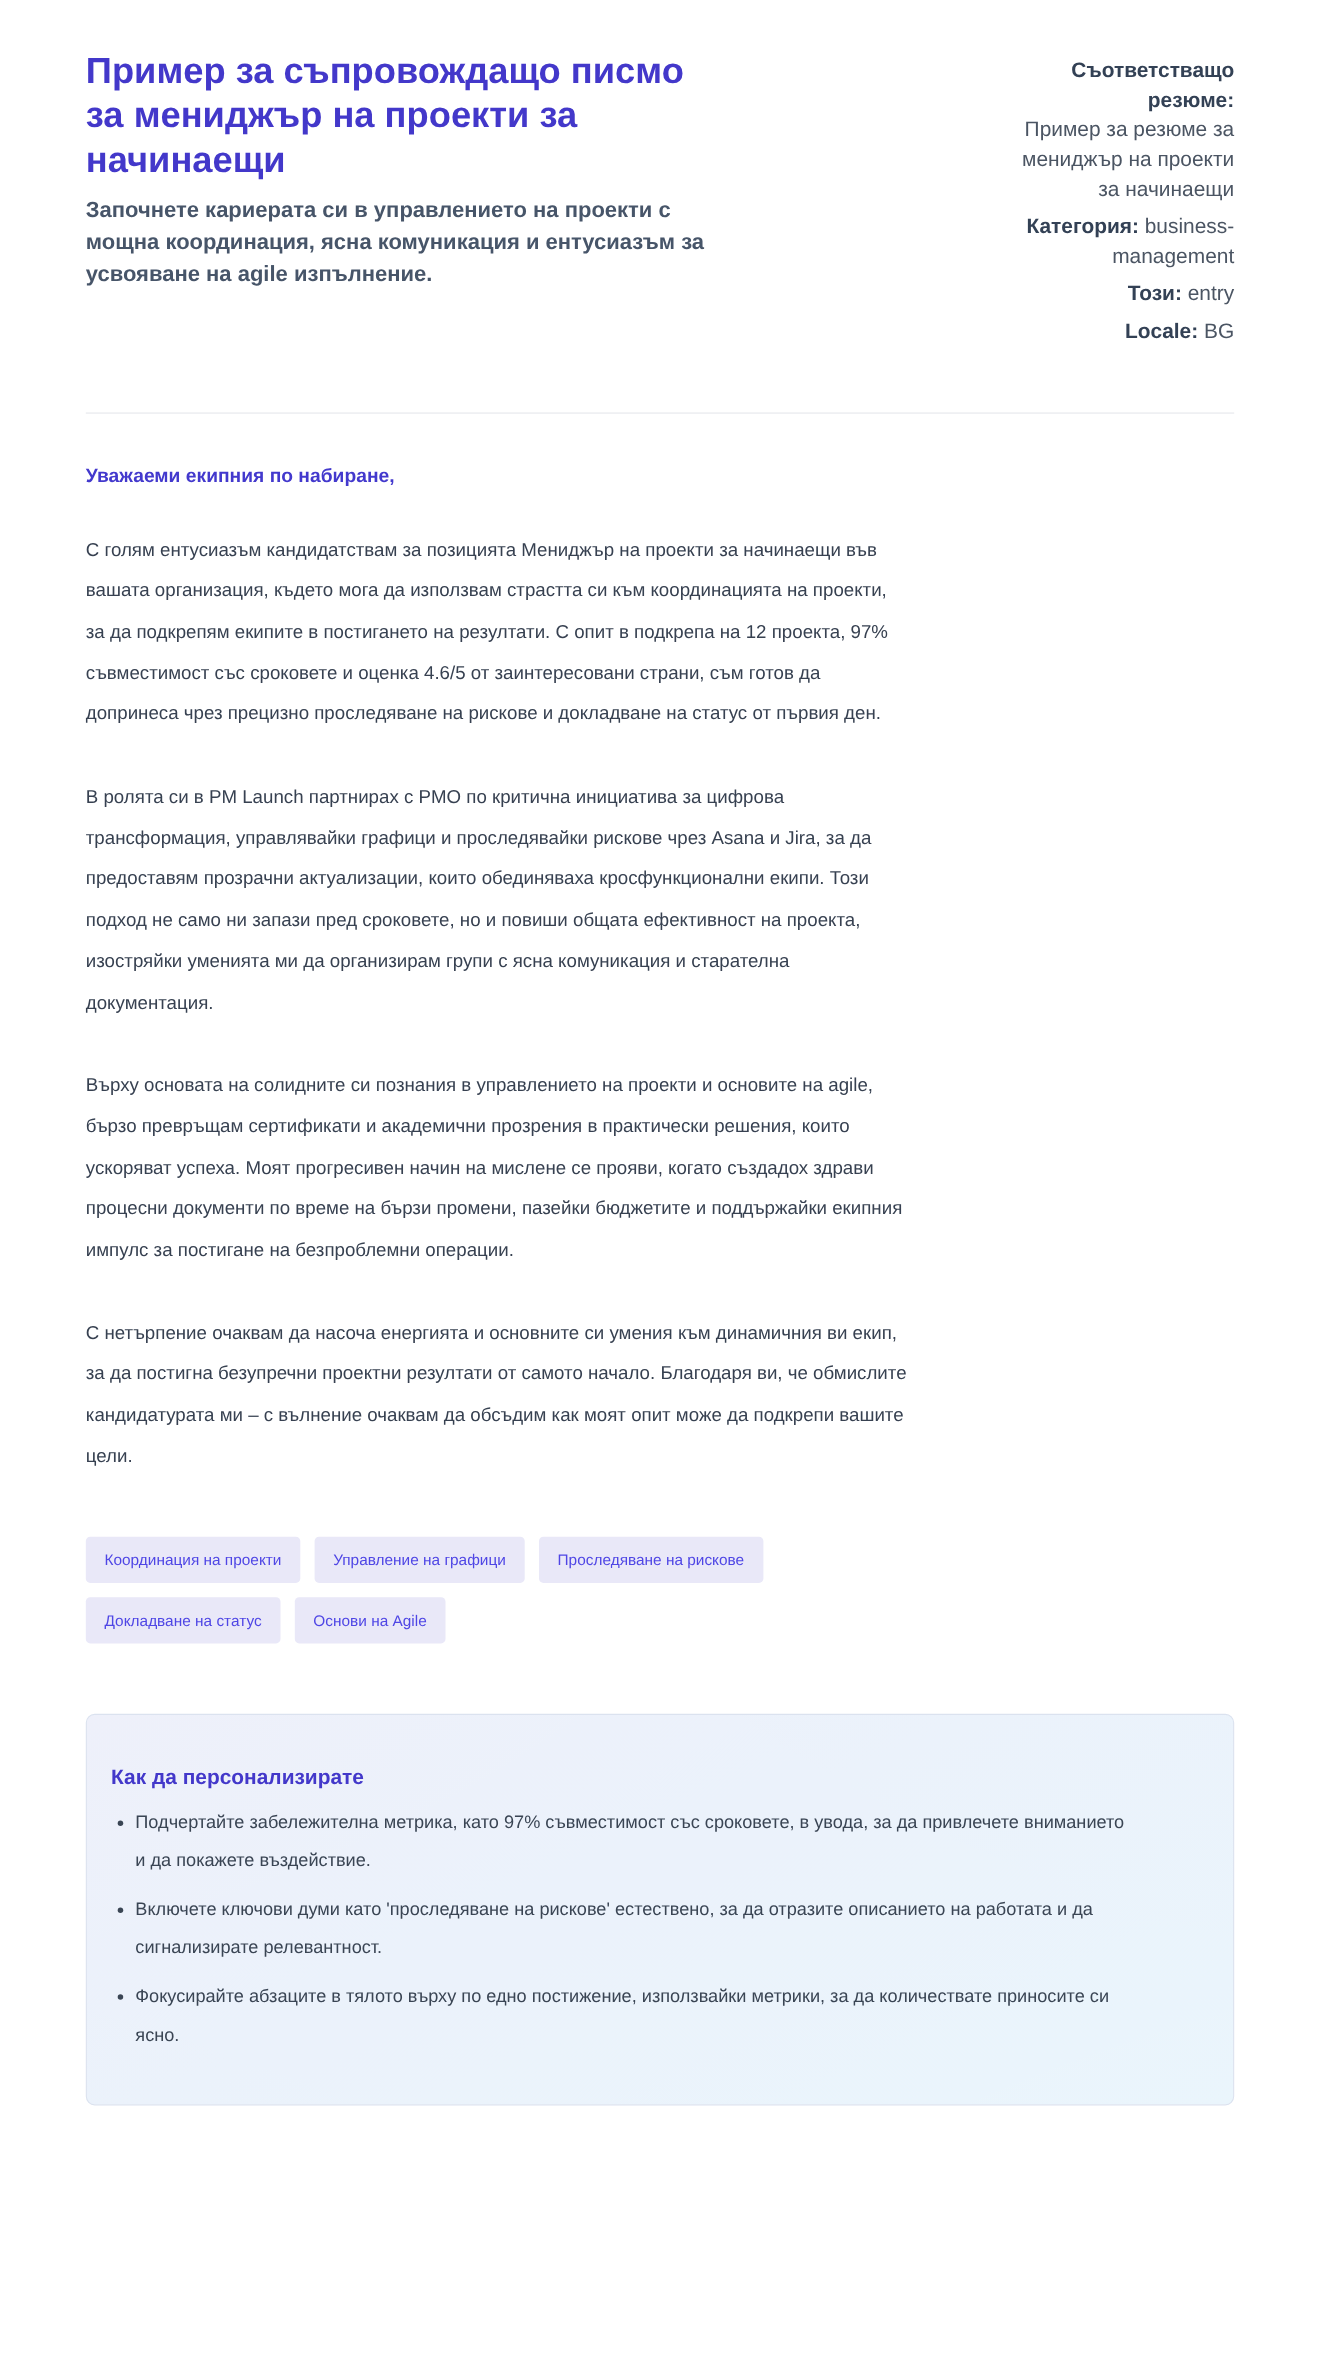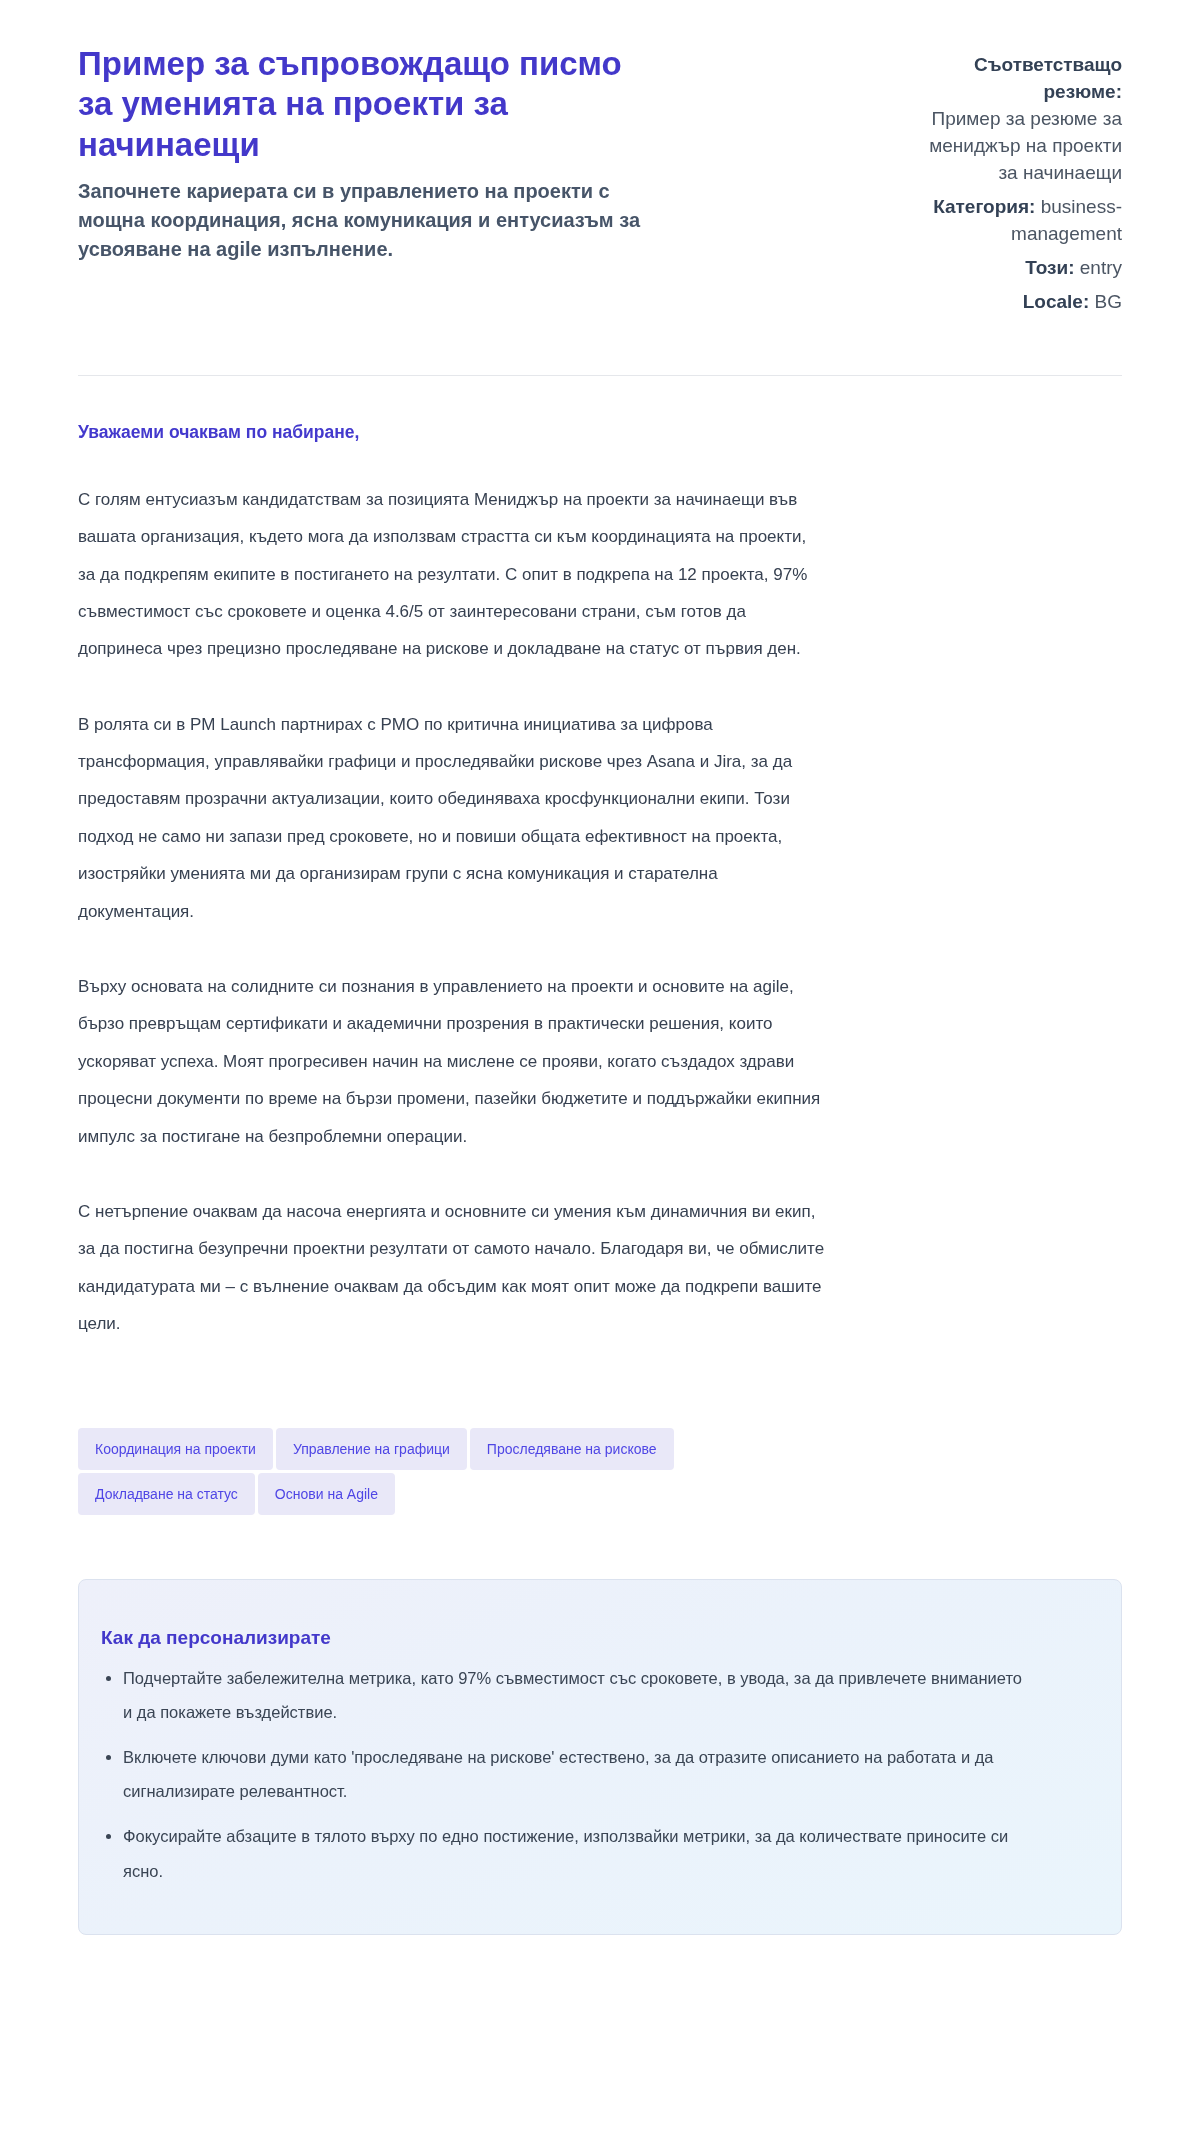--- a/index.html
+++ b/index.html
@@ -76,24 +76,24 @@
     color: #111827;
   }
   .signature-title {
     margin-top: 15px;
     font-size: 17px;
     color: #374151;
   }
 
   
   .tags {
-    margin-top: 85px;
+    margin-top: 54px;
     display: flex;
     flex-wrap: wrap;
-    gap: 3px;
+    gap: 13px;
     max-width: 700px;
   }
   .tag {
     display: inline-block;
     background: #e9e8f8;
     color: #4f46e5;
     font-size: 14px;
     padding: 13px 17px;
     border-radius: 4px;
     white-space: nowrap;
@@ -124,38 +124,38 @@
     max-width: 900px;
   }
 </style>
 </head>
 <body>
 
 <div class="page">
 
   <div class="header">
     <div class="header-left">
-      <h1 class="doc-title">Пример за съпровождащо писмо за уменията на проекти за начинаещи</h1>
+      <h1 class="doc-title">Пример за съпровождащо писмо за мениджър на проекти за начинаещи</h1>
       <p class="doc-subtitle">Започнете кариерата си в управлението на проекти с мощна координация, ясна комуникация и ентусиазъм за усвояване на agile изпълнение.</p>
     </div>
     <aside class="meta">
       <div class="meta-block">
         <div class="meta-label">Съответстващо резюме:</div>
         <div class="meta-value">Пример за резюме за мениджър на проекти за начинаещи</div>
       </div>
       <div class="meta-block"><span class="meta-label">Категория:</span> <span class="meta-value">business-management</span></div>
       <div class="meta-block"><span class="meta-label">Този:</span> <span class="meta-value">entry</span></div>
       <div class="meta-block"><span class="meta-label">Locale:</span> <span class="meta-value">BG</span></div>
     </aside>
   </div>
 
   <hr class="divider">
 
   <section class="letter">
-    <p class="greeting">Уважаеми очаквам по набиране,</p>
+    <p class="greeting">Уважаеми екипния по набиране,</p>
     <p class="body-par">С голям ентусиазъм кандидатствам за позицията Мениджър на проекти за начинаещи във вашата организация, където мога да използвам страстта си към координацията на проекти, за да подкрепям екипите в постигането на резултати. С опит в подкрепа на 12 проекта, 97% съвместимост със сроковете и оценка 4.6/5 от заинтересовани страни, съм готов да допринеса чрез прецизно проследяване на рискове и докладване на статус от първия ден.</p>
     <p class="body-par">В ролята си в PM Launch партнирах с PMO по критична инициатива за цифрова трансформация, управлявайки графици и проследявайки рискове чрез Asana и Jira, за да предоставям прозрачни актуализации, които обединяваха кросфункционални екипи. Този подход не само ни запази пред сроковете, но и повиши общата ефективност на проекта, изостряйки уменията ми да организирам групи с ясна комуникация и старателна документация.</p>
     <p class="body-par">Върху основата на солидните си познания в управлението на проекти и основите на agile, бързо превръщам сертификати и академични прозрения в практически решения, които ускоряват успеха. Моят прогресивен начин на мислене се прояви, когато създадох здрави процесни документи по време на бързи промени, пазейки бюджетите и поддържайки екипния импулс за постигане на безпроблемни операции.</p>
     <p class="body-par">С нетърпение очаквам да насоча енергията и основните си умения към динамичния ви екип, за да постигна безупречни проектни резултати от самото начало. Благодаря ви, че обмислите кандидатурата ми – с вълнение очаквам да обсъдим как моят опит може да подкрепи вашите цели.</p>
 
   </section>
 
   <div class="tags">
     <span class="tag">Координация на проекти</span>
     <span class="tag">Управление на графици</span>

